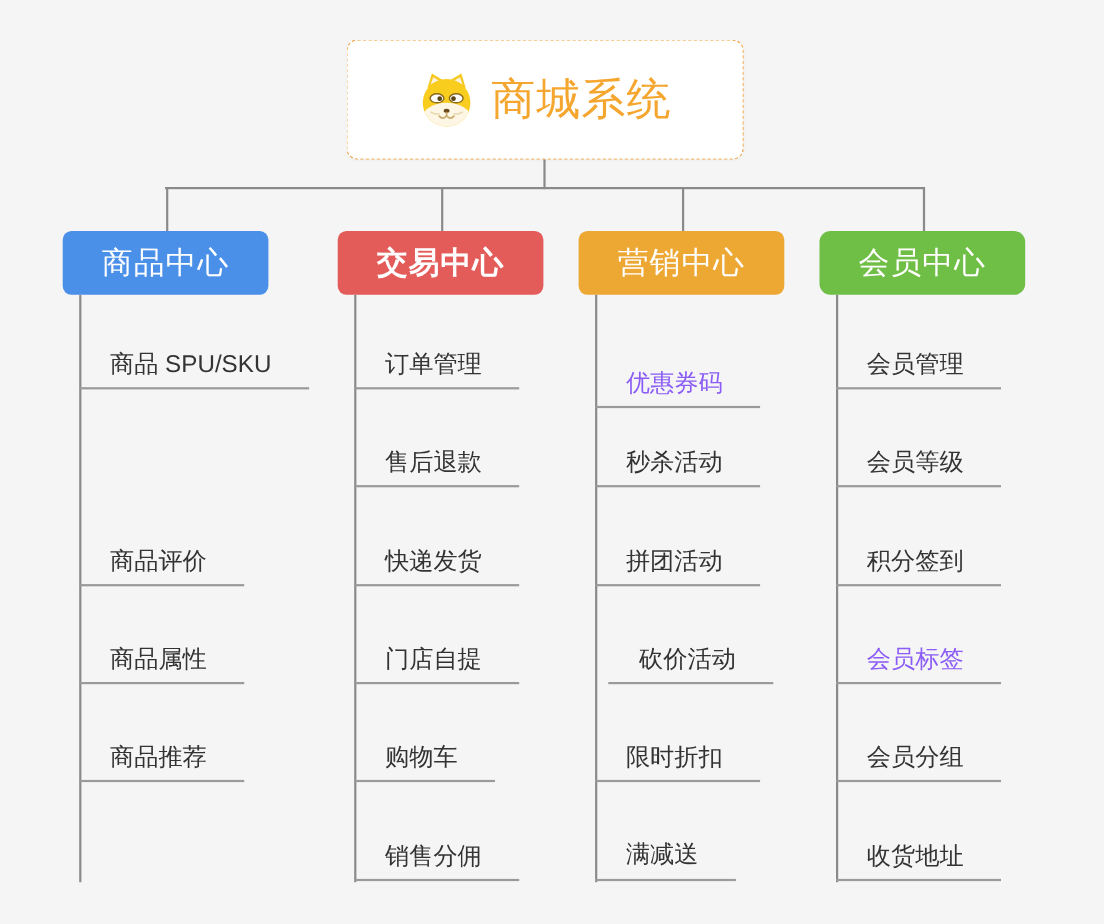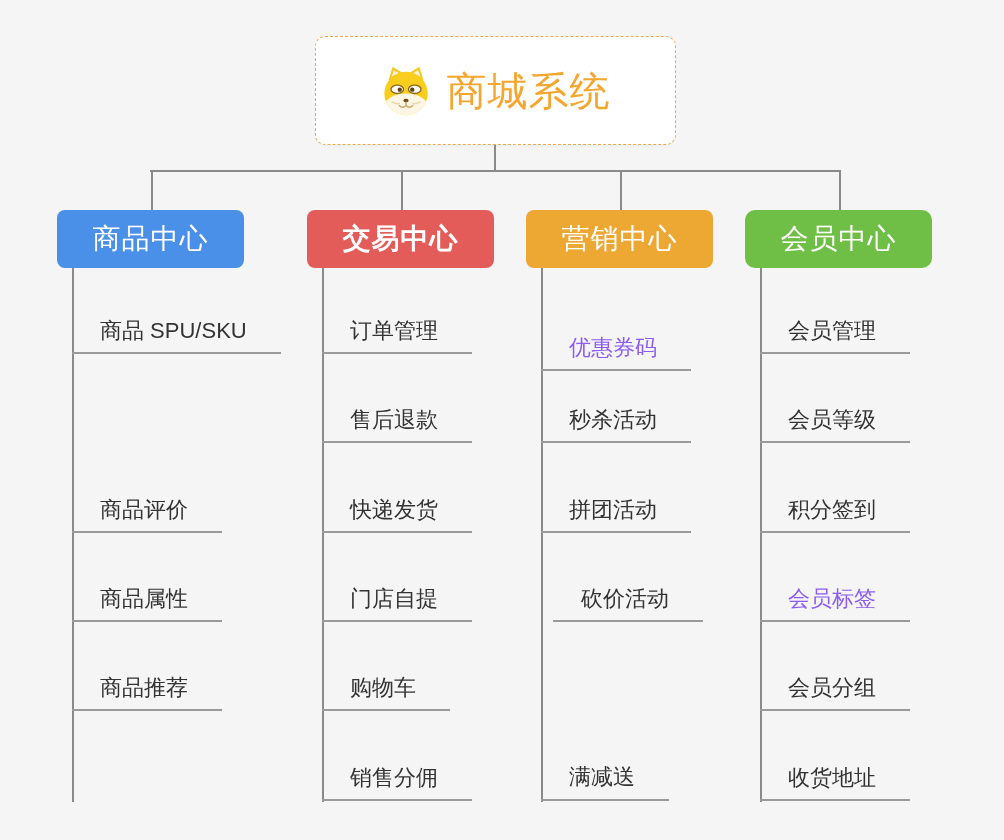--- a/index.html
+++ b/index.html
@@ -151,20 +151,23 @@
         </div>
         <div class="leaf" style="top: 193px; border-bottom-color: rgb(154, 154, 154); color: rgb(51, 51, 51);">
           <span>秒杀活动</span>
         </div>
         <div class="leaf" style="top: 283px; border-bottom-color: rgb(154, 154, 154); color: rgb(51, 51, 51);">
           <span>拼团活动</span>
         </div>
         <div class="leaf" style="top: 372px; border-bottom-color: rgb(154, 154, 154); color: rgb(51, 51, 51); margin-left: 12px;">
           <span>砍价活动</span>
         </div>
+        <div class="leaf" style="top: 461px; border-bottom-color: rgb(154, 154, 154); color: rgb(51, 51, 51);">
+          <span>限时折扣</span>
+        </div>
         <div class="leaf" style="top: 551px; border-bottom-color: rgb(154, 154, 154); color: rgb(51, 51, 51); align-items: center;">
           <span>满减送</span>
         </div>
       </div>
       <div class="branch-col" style="left: 745px;">
         <div class="branch-node" style="background: rgb(111, 190, 69); border-radius: 10px;">
           <span>会员中心</span>
         </div>
         <div class="trunk" style="background: rgb(138, 138, 138);"></div>
         <div class="leaf" style="top: 104px; border-bottom-color: rgb(154, 154, 154); color: rgb(51, 51, 51);">

